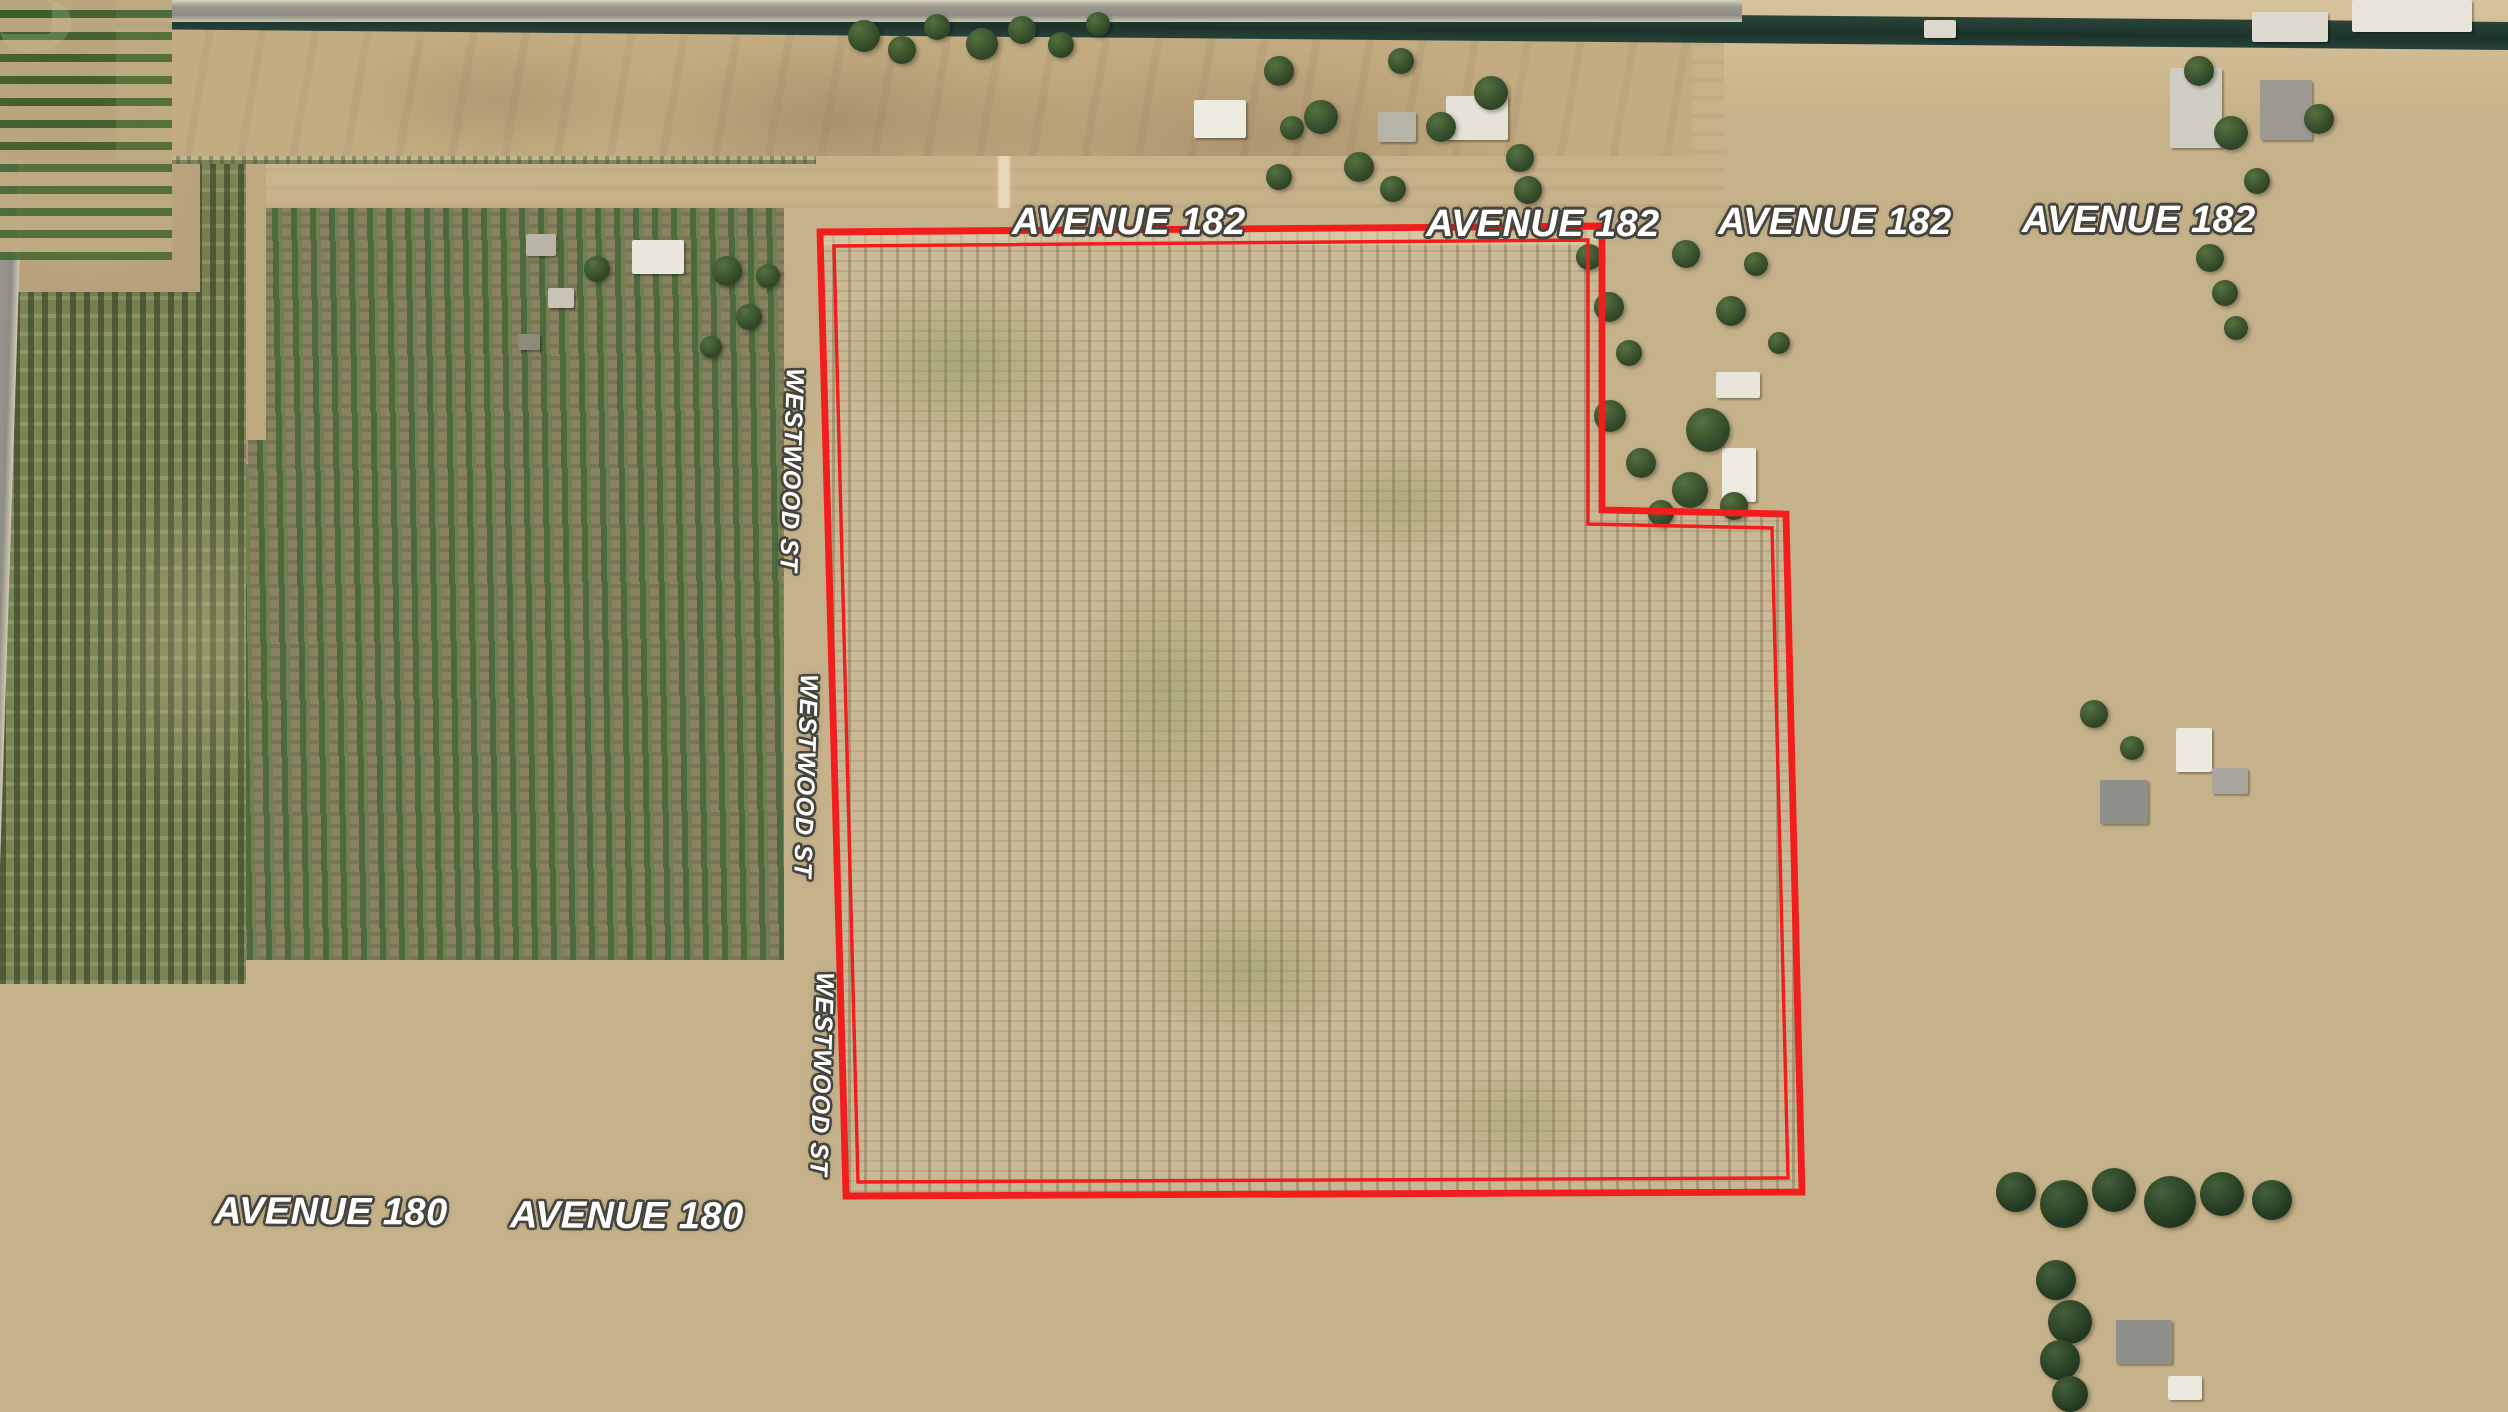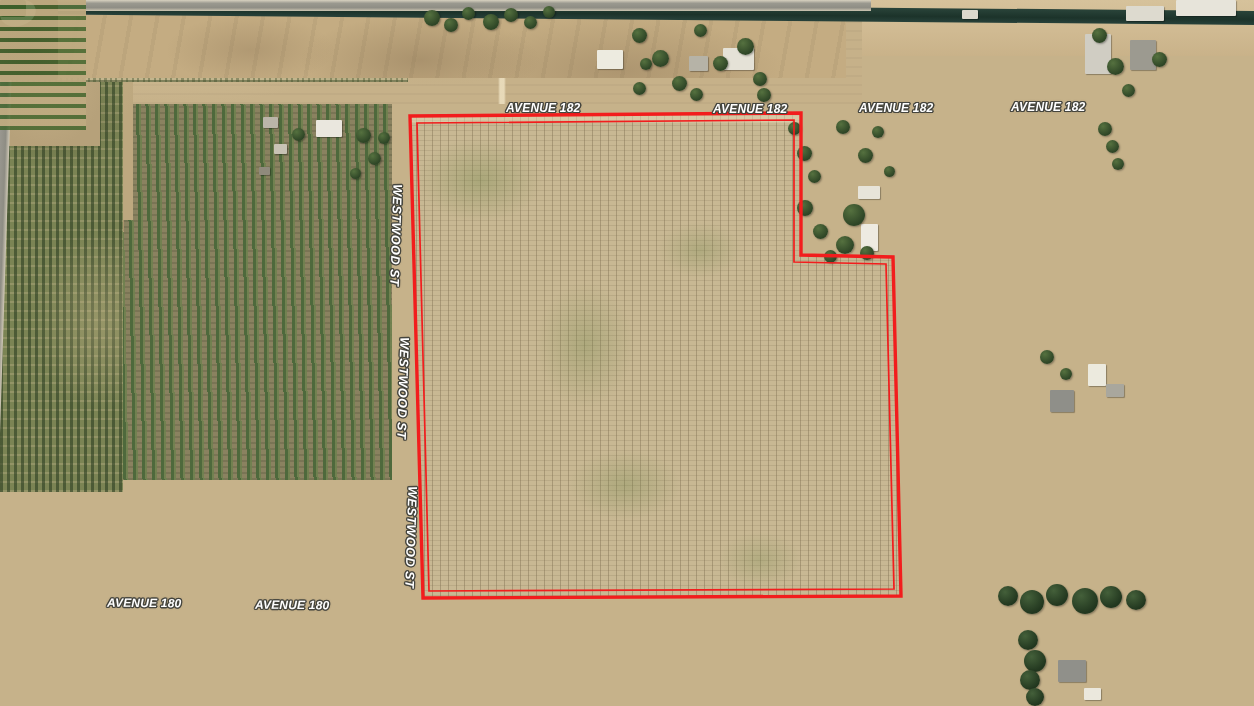--- a/index.html
+++ b/index.html
@@ -111,21 +111,21 @@
     transform:rotate(-15deg);}
   .lawn{left:1048;top:414;width:26px;height:17px;border-radius:3px;background:#3c5430;}
   .garden-rows{left:1012;top:432;width:86px;height:130px;
     background:repeating-linear-gradient(0deg, rgba(60,98,40,.8) 0 4px, rgba(190,170,128,.95) 4px 11px);}
   .dark-lot{left:1178;top:20;width:58px;height:80px;border-radius:2px;
     background:radial-gradient(40px 40px at 50% 60%, #5c4b37, #6f5d46 80%);}
 
   
   .boundary{left:0;top:0;width:1254px;height:706px;pointer-events:none;}
   .road-label{
-    color:#fff;font-style:italic;font-weight:800;font-size:12px;line-height:1;
+    color:#fff;font-style:italic;font-weight:800;font-size:19px;line-height:1;
     letter-spacing:.2px;white-space:nowrap;
     text-shadow:
       -1.3px 0 0 #45453e, 1.3px 0 0 #45453e, 0 -1.3px 0 #45453e, 0 1.3px 0 #45453e,
       -1px -1px 0 #45453e, 1px -1px 0 #45453e, -1px 1px 0 #45453e, 1px 1px 0 #45453e,
       0 0 3px rgba(0,0,0,.4);}
   .lbl-a182-1{left:506px;top:102px;}
   .lbl-a182-2{left:713px;top:103px;}
   .lbl-a182-3{left:859px;top:102px;}
   .lbl-a182-4{left:1011px;top:101px;}
   .lbl-a180-1{left:107px;top:597px;transform:rotate(.4deg);}

